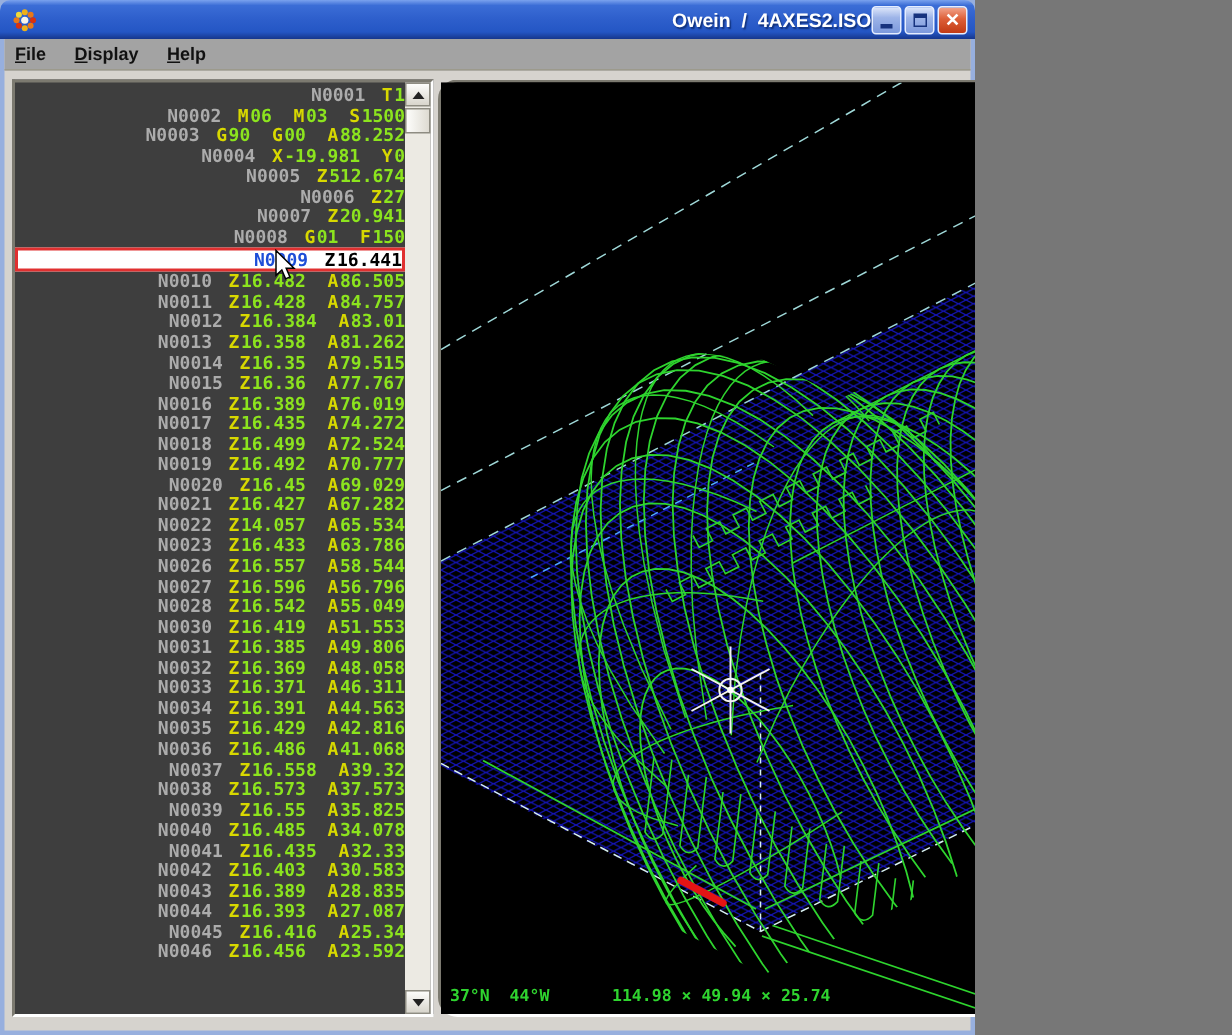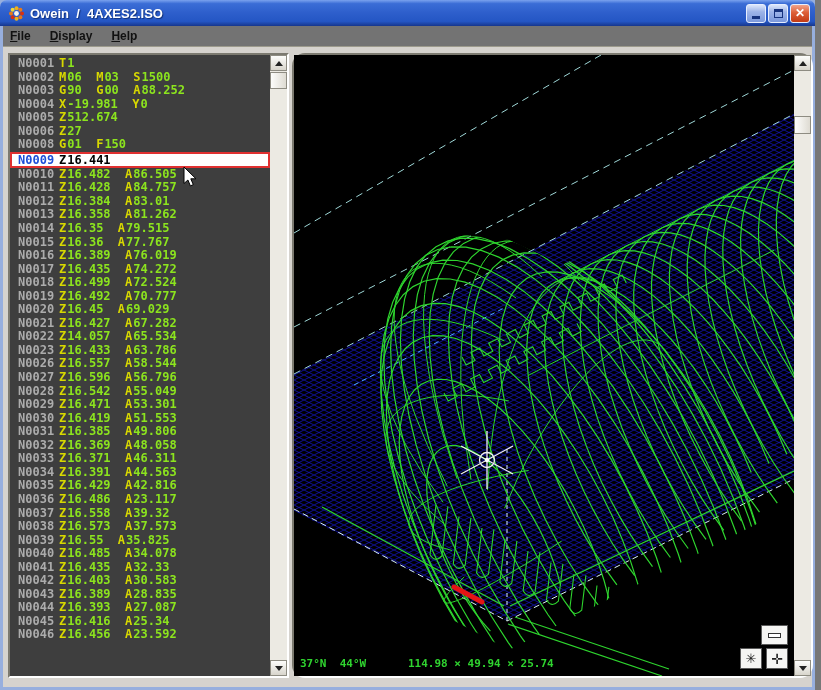--- a/index.html
+++ b/index.html
@@ -1,44 +1,44 @@
 <!DOCTYPE html>
 <html style="--c-addr: #D8D800; --c-val: #8CE41E; --c-num: #ACACAC; --c-selb: #E03030; --c-selbg: #FFFFFF; --c-status: #2FD42F; --c-panelbg: #3E3E3E;"><head>
 <meta charset="utf-8">
 <style>
   html,body{margin:0;padding:0;background:#777;}
   *{box-sizing:border-box;}
-  .window{position:relative;width:815px;height:690px;background:#D6D3CE;overflow:hidden;
-          box-shadow:inset 0 0 0 3px #97AFDE; font-family:"Liberation Sans",sans-serif;}
+  .window{position:relative;width:650px;height:690px;background:#D6D3CE;overflow:hidden;
+          box-shadow:inset 0 0 0 3px #97AFDE; font-family:"Liberation Sans",sans-serif;text-align:right;}
   
   .titlebar{position:absolute;left:0;top:0;right:0;height:26px;
     background:linear-gradient(180deg,#7AA2EE 0%,#3B6DD6 14%,#2E5FCC 48%,#2456C4 82%,#16368C 100%);
     border-radius:7px 7px 0 0;display:flex;align-items:center;padding:0 5px;}
   .app-icon{width:17px;height:17px;margin:0 5px 0 3px;display:inline-flex;}
   .title{color:#fff;font-weight:bold;font-size:13px;white-space:pre;text-shadow:1px 1px 1px #10307A;flex:1;}
   .winbtns{display:flex;gap:2px;}
   .wbtn{width:20px;height:19px;border-radius:3px;border:1px solid #E6EEFF;display:flex;align-items:center;justify-content:center;cursor:default;}
   .wbtn.min,.wbtn.max{background:linear-gradient(180deg,#DDE6FA 0%,#9DB4E8 40%,#7C99DC 100%);}
   .wbtn.close{background:linear-gradient(180deg,#F2A48C 0%,#DD5F38 45%,#C23A14 100%);color:#fff;font-size:12px;font-weight:bold;line-height:1;}
   .glyph-min{width:8px;height:3px;background:#17337E;align-self:flex-end;margin-bottom:3px;}
   .glyph-max{width:9px;height:9px;border:1px solid #17337E;border-top:3px solid #17337E;background:transparent;}
   
-  .menubar{position:absolute;left:3px;top:26px;right:3px;height:21px;background:#737373;
+  .menubar{position:absolute;left:3px;top:26px;right:3px;height:21px;background:#a3a3a3;
     border-bottom:1px solid #9C9A8C;display:flex;align-items:center;padding-left:7px;}
   .menu-item{font-size:12px;font-weight:bold;color:#111;margin-right:19px;cursor:default;}
   
   .panel{position:absolute;border-top:2px solid #7C7A70;border-left:2px solid #7C7A70;
          border-bottom:2px solid #FFFFFF;border-right:2px solid #FFFFFF;}
   .panel.left{left:8px;top:53px;width:281px;height:625px;background:var(--c-panelbg,#3E3E3E);}
   .panel.right{left:292px;top:53px;width:521px;height:625px;background:#000;border-radius:13px;}
   
   .gcode-list{position:absolute;left:0;top:0;right:17px;bottom:0;overflow:hidden;padding-top:2px;
     font-family:"DejaVu Sans Mono",monospace;font-size:12px;font-weight:bold;}
   .grow{height:13.55px;line-height:13.6px;white-space:nowrap;padding-left:8px;}
-  .ln{display:inline-block;width:40px;margin-right:1px;color:var(--c-num,#ACACAC);}
+  .ln{display:inline-block;width:40px;margin-right:11px;color:var(--c-num,#ACACAC);}
   .tok-a{color:var(--c-addr,#D8D800);margin-right:1px;}
   .tok-v{color:var(--c-val,#8CE41E);}
   .grow.sel{background:var(--c-selbg,#fff);border:2px solid var(--c-selb,#E03030);padding-left:6px;height:16px;line-height:13px;}
   .grow.sel .tok-a,.grow.sel .tok-v{color:#000;}
   .grow.sel .ln{color:#1d4ed8;}
   
   .scrollbar{position:absolute;right:0;top:0;bottom:0;width:17px;background:#ECEAE3;}
   .sb-btn{position:absolute;left:0;width:17px;height:16px;background:linear-gradient(180deg,#FDFDFB,#D8D5CC);
     border:1px solid #8E8C82;display:flex;align-items:center;justify-content:center;}
   .sb-btn.up{top:0;} .sb-btn.down{bottom:0;}
@@ -98,47 +98,47 @@
     </div>
 
   <div class="panel left">
     <div class="gcode-list">
         <div class="grow"><span class="ln">N0001</span><span class="code"><span class="tok-a">T</span><span class="tok-v">1</span></span></div>
         <div class="grow"><span class="ln">N0002</span><span class="code"><span class="tok-a">M</span><span class="tok-v">06</span>&nbsp;&nbsp;<span class="tok-a">M</span><span class="tok-v">03</span>&nbsp;&nbsp;<span class="tok-a">S</span><span class="tok-v">1500</span></span></div>
         <div class="grow"><span class="ln">N0003</span><span class="code"><span class="tok-a">G</span><span class="tok-v">90</span>&nbsp;&nbsp;<span class="tok-a">G</span><span class="tok-v">00</span>&nbsp;&nbsp;<span class="tok-a">A</span><span class="tok-v">88.252</span></span></div>
         <div class="grow"><span class="ln">N0004</span><span class="code"><span class="tok-a">X</span><span class="tok-v">-19.981</span>&nbsp;&nbsp;<span class="tok-a">Y</span><span class="tok-v">0</span></span></div>
         <div class="grow"><span class="ln">N0005</span><span class="code"><span class="tok-a">Z</span><span class="tok-v">512.674</span></span></div>
         <div class="grow"><span class="ln">N0006</span><span class="code"><span class="tok-a">Z</span><span class="tok-v">27</span></span></div>
+        <div class="grow"><span class="ln">N0007</span><span class="code"><span class="tok-a">Z</span><span class="tok-v">20.941</span></span></div>
         <div class="grow"><span class="ln">N0008</span><span class="code"><span class="tok-a">G</span><span class="tok-v">01</span>&nbsp;&nbsp;<span class="tok-a">F</span><span class="tok-v">150</span></span></div>
         <div class="grow sel"><span class="ln">N0009</span><span class="code"><span class="tok-a">Z</span><span class="tok-v">16.441</span></span></div>
         <div class="grow"><span class="ln">N0010</span><span class="code"><span class="tok-a">Z</span><span class="tok-v">16.482</span>&nbsp;&nbsp;<span class="tok-a">A</span><span class="tok-v">86.505</span></span></div>
         <div class="grow"><span class="ln">N0011</span><span class="code"><span class="tok-a">Z</span><span class="tok-v">16.428</span>&nbsp;&nbsp;<span class="tok-a">A</span><span class="tok-v">84.757</span></span></div>
         <div class="grow"><span class="ln">N0012</span><span class="code"><span class="tok-a">Z</span><span class="tok-v">16.384</span>&nbsp;&nbsp;<span class="tok-a">A</span><span class="tok-v">83.01</span></span></div>
         <div class="grow"><span class="ln">N0013</span><span class="code"><span class="tok-a">Z</span><span class="tok-v">16.358</span>&nbsp;&nbsp;<span class="tok-a">A</span><span class="tok-v">81.262</span></span></div>
         <div class="grow"><span class="ln">N0014</span><span class="code"><span class="tok-a">Z</span><span class="tok-v">16.35</span>&nbsp;&nbsp;<span class="tok-a">A</span><span class="tok-v">79.515</span></span></div>
         <div class="grow"><span class="ln">N0015</span><span class="code"><span class="tok-a">Z</span><span class="tok-v">16.36</span>&nbsp;&nbsp;<span class="tok-a">A</span><span class="tok-v">77.767</span></span></div>
         <div class="grow"><span class="ln">N0016</span><span class="code"><span class="tok-a">Z</span><span class="tok-v">16.389</span>&nbsp;&nbsp;<span class="tok-a">A</span><span class="tok-v">76.019</span></span></div>
         <div class="grow"><span class="ln">N0017</span><span class="code"><span class="tok-a">Z</span><span class="tok-v">16.435</span>&nbsp;&nbsp;<span class="tok-a">A</span><span class="tok-v">74.272</span></span></div>
         <div class="grow"><span class="ln">N0018</span><span class="code"><span class="tok-a">Z</span><span class="tok-v">16.499</span>&nbsp;&nbsp;<span class="tok-a">A</span><span class="tok-v">72.524</span></span></div>
         <div class="grow"><span class="ln">N0019</span><span class="code"><span class="tok-a">Z</span><span class="tok-v">16.492</span>&nbsp;&nbsp;<span class="tok-a">A</span><span class="tok-v">70.777</span></span></div>
         <div class="grow"><span class="ln">N0020</span><span class="code"><span class="tok-a">Z</span><span class="tok-v">16.45</span>&nbsp;&nbsp;<span class="tok-a">A</span><span class="tok-v">69.029</span></span></div>
         <div class="grow"><span class="ln">N0021</span><span class="code"><span class="tok-a">Z</span><span class="tok-v">16.427</span>&nbsp;&nbsp;<span class="tok-a">A</span><span class="tok-v">67.282</span></span></div>
         <div class="grow"><span class="ln">N0022</span><span class="code"><span class="tok-a">Z</span><span class="tok-v">14.057</span>&nbsp;&nbsp;<span class="tok-a">A</span><span class="tok-v">65.534</span></span></div>
         <div class="grow"><span class="ln">N0023</span><span class="code"><span class="tok-a">Z</span><span class="tok-v">16.433</span>&nbsp;&nbsp;<span class="tok-a">A</span><span class="tok-v">63.786</span></span></div>
         <div class="grow"><span class="ln">N0026</span><span class="code"><span class="tok-a">Z</span><span class="tok-v">16.557</span>&nbsp;&nbsp;<span class="tok-a">A</span><span class="tok-v">58.544</span></span></div>
         <div class="grow"><span class="ln">N0027</span><span class="code"><span class="tok-a">Z</span><span class="tok-v">16.596</span>&nbsp;&nbsp;<span class="tok-a">A</span><span class="tok-v">56.796</span></span></div>
         <div class="grow"><span class="ln">N0028</span><span class="code"><span class="tok-a">Z</span><span class="tok-v">16.542</span>&nbsp;&nbsp;<span class="tok-a">A</span><span class="tok-v">55.049</span></span></div>
-        <div class="grow"><span class="ln">N0029</span><span class="code"><span class="tok-a">Z</span><span class="tok-v">16.471</span>&nbsp;&nbsp;<span class="tok-a">A</span><span class="tok-v">53.301</span></span></div>
         <div class="grow"><span class="ln">N0030</span><span class="code"><span class="tok-a">Z</span><span class="tok-v">16.419</span>&nbsp;&nbsp;<span class="tok-a">A</span><span class="tok-v">51.553</span></span></div>
         <div class="grow"><span class="ln">N0031</span><span class="code"><span class="tok-a">Z</span><span class="tok-v">16.385</span>&nbsp;&nbsp;<span class="tok-a">A</span><span class="tok-v">49.806</span></span></div>
         <div class="grow"><span class="ln">N0032</span><span class="code"><span class="tok-a">Z</span><span class="tok-v">16.369</span>&nbsp;&nbsp;<span class="tok-a">A</span><span class="tok-v">48.058</span></span></div>
         <div class="grow"><span class="ln">N0033</span><span class="code"><span class="tok-a">Z</span><span class="tok-v">16.371</span>&nbsp;&nbsp;<span class="tok-a">A</span><span class="tok-v">46.311</span></span></div>
         <div class="grow"><span class="ln">N0034</span><span class="code"><span class="tok-a">Z</span><span class="tok-v">16.391</span>&nbsp;&nbsp;<span class="tok-a">A</span><span class="tok-v">44.563</span></span></div>
         <div class="grow"><span class="ln">N0035</span><span class="code"><span class="tok-a">Z</span><span class="tok-v">16.429</span>&nbsp;&nbsp;<span class="tok-a">A</span><span class="tok-v">42.816</span></span></div>
-        <div class="grow"><span class="ln">N0036</span><span class="code"><span class="tok-a">Z</span><span class="tok-v">16.486</span>&nbsp;&nbsp;<span class="tok-a">A</span><span class="tok-v">23.117</span></span></div>
+        <div class="grow"><span class="ln">N0036</span><span class="code"><span class="tok-a">Z</span><span class="tok-v">16.486</span>&nbsp;&nbsp;<span class="tok-a">A</span><span class="tok-v">41.068</span></span></div>
         <div class="grow"><span class="ln">N0037</span><span class="code"><span class="tok-a">Z</span><span class="tok-v">16.558</span>&nbsp;&nbsp;<span class="tok-a">A</span><span class="tok-v">39.32</span></span></div>
         <div class="grow"><span class="ln">N0038</span><span class="code"><span class="tok-a">Z</span><span class="tok-v">16.573</span>&nbsp;&nbsp;<span class="tok-a">A</span><span class="tok-v">37.573</span></span></div>
         <div class="grow"><span class="ln">N0039</span><span class="code"><span class="tok-a">Z</span><span class="tok-v">16.55</span>&nbsp;&nbsp;<span class="tok-a">A</span><span class="tok-v">35.825</span></span></div>
         <div class="grow"><span class="ln">N0040</span><span class="code"><span class="tok-a">Z</span><span class="tok-v">16.485</span>&nbsp;&nbsp;<span class="tok-a">A</span><span class="tok-v">34.078</span></span></div>
         <div class="grow"><span class="ln">N0041</span><span class="code"><span class="tok-a">Z</span><span class="tok-v">16.435</span>&nbsp;&nbsp;<span class="tok-a">A</span><span class="tok-v">32.33</span></span></div>
         <div class="grow"><span class="ln">N0042</span><span class="code"><span class="tok-a">Z</span><span class="tok-v">16.403</span>&nbsp;&nbsp;<span class="tok-a">A</span><span class="tok-v">30.583</span></span></div>
         <div class="grow"><span class="ln">N0043</span><span class="code"><span class="tok-a">Z</span><span class="tok-v">16.389</span>&nbsp;&nbsp;<span class="tok-a">A</span><span class="tok-v">28.835</span></span></div>
         <div class="grow"><span class="ln">N0044</span><span class="code"><span class="tok-a">Z</span><span class="tok-v">16.393</span>&nbsp;&nbsp;<span class="tok-a">A</span><span class="tok-v">27.087</span></span></div>
         <div class="grow"><span class="ln">N0045</span><span class="code"><span class="tok-a">Z</span><span class="tok-v">16.416</span>&nbsp;&nbsp;<span class="tok-a">A</span><span class="tok-v">25.34</span></span></div>
         <div class="grow"><span class="ln">N0046</span><span class="code"><span class="tok-a">Z</span><span class="tok-v">16.456</span>&nbsp;&nbsp;<span class="tok-a">A</span><span class="tok-v">23.592</span></span></div>

